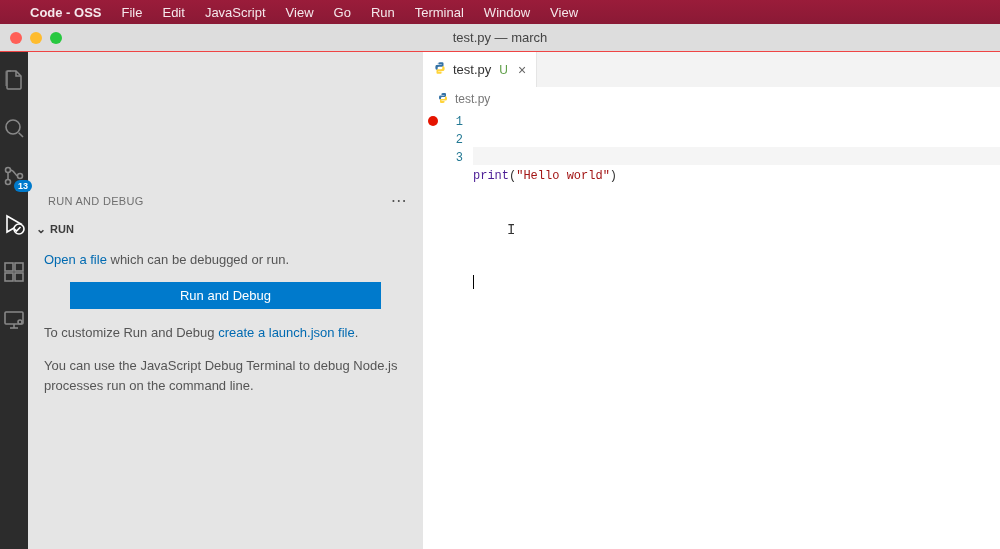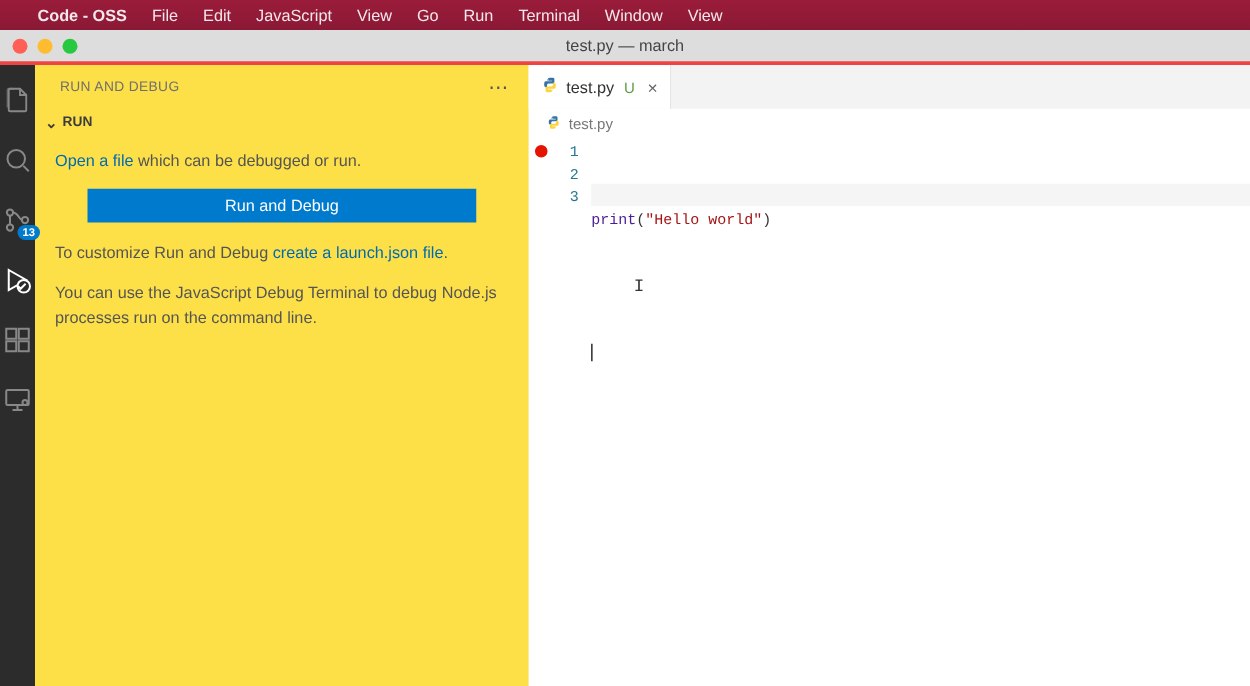--- a/index.html
+++ b/index.html
@@ -5,41 +5,41 @@
     * { margin: 0; padding: 0; box-sizing: border-box; }
     body { font-family: -apple-system, BlinkMacSystemFont, "Segoe UI", sans-serif; font-size: 13px; color: #333; background: #1e1e1e; width: 1000px; height: 549px; overflow: hidden; }
     
     
     .menubar { height: 24px; background: linear-gradient(to bottom, #9a1c3a, #8a1935); display: flex; align-items: center; padding: 0 10px; gap: 20px; color: #f5e8ec; font-size: 13px; }
     .menubar .apple-icon { font-size: 14px; }
     .menubar .app-name { font-weight: 600; }
     .menubar span { cursor: default; }
     
     
-    .titlebar { height: 28px; background: #dddddd; display: flex; align-items: center; position: relative; border-bottom: 3px solid #ef4444; }
+    .titlebar { height: 28px; background: #dddddd; display: flex; align-items: center; position: relative; border-bottom: 1px solid #ef4444; }
     .traffic-lights { display: flex; gap: 8px; padding-left: 10px; }
     .traffic-lights .dot { width: 12px; height: 12px; border-radius: 50%; }
     .dot.red { background: #ff5f57; }
     .dot.yellow { background: #febc2e; }
     .dot.green { background: #28c840; }
     .titlebar-title { position: absolute; left: 50%; transform: translateX(-50%); font-size: 13px; color: #444; }
     
     
     .main { display: flex; height: calc(549px - 24px - 28px); background: #fff; }
     
     
     .activity-bar { width: 28px; background: #2c2c2c; display: flex; flex-direction: column; align-items: center; padding-top: 8px; gap: 8px; }
     .activity-item { width: 48px; height: 40px; display: flex; align-items: center; justify-content: center; color: #888; position: relative; cursor: pointer; }
     .activity-item.active { color: #fff; }
     .activity-item.active::before { content: ""; position: absolute; left: 0; top: 0; bottom: 0; width: 2px; background: #fff; }
     .activity-item svg { width: 24px; height: 24px; }
     .badge { position: absolute; bottom: 4px; right: 6px; background: #007acc; color: #fff; font-size: 9px; font-weight: 600; padding: 1px 4px; border-radius: 8px; min-width: 16px; text-align: center; }
     
     
-    .sidebar { width: 395px; background: #fde047; color: #555; display: flex; flex-direction: column; }
+    .sidebar { width: 395px; background: #e5e5e5; color: #555; display: flex; flex-direction: column; justify-content: center; }
     .sidebar-header { height: 35px; display: flex; align-items: center; justify-content: space-between; padding: 0 16px 0 20px; font-size: 11px; color: #6f6f6f; letter-spacing: 0.3px; }
     .sidebar-header .ellipsis { font-size: 16px; color: #555; cursor: pointer; }
     .section-header { display: flex; align-items: center; gap: 4px; padding: 4px 8px; font-size: 11px; font-weight: 700; color: #3c3c3c; cursor: pointer; }
     .section-header .chevron { font-size: 12px; }
     .section-body { padding: 10px 16px 10px 16px; font-size: 13px; color: #555; line-height: 1.55; }
     .section-body p { margin-bottom: 12px; }
     .link { color: #006ab1; cursor: pointer; }
     .btn { display: block; width: calc(100% - 52px); margin: 0 auto 14px auto; background: #007acc; color: #fff; border: none; padding: 6px 0; font-size: 13px; text-align: center; cursor: pointer; }
     
     

